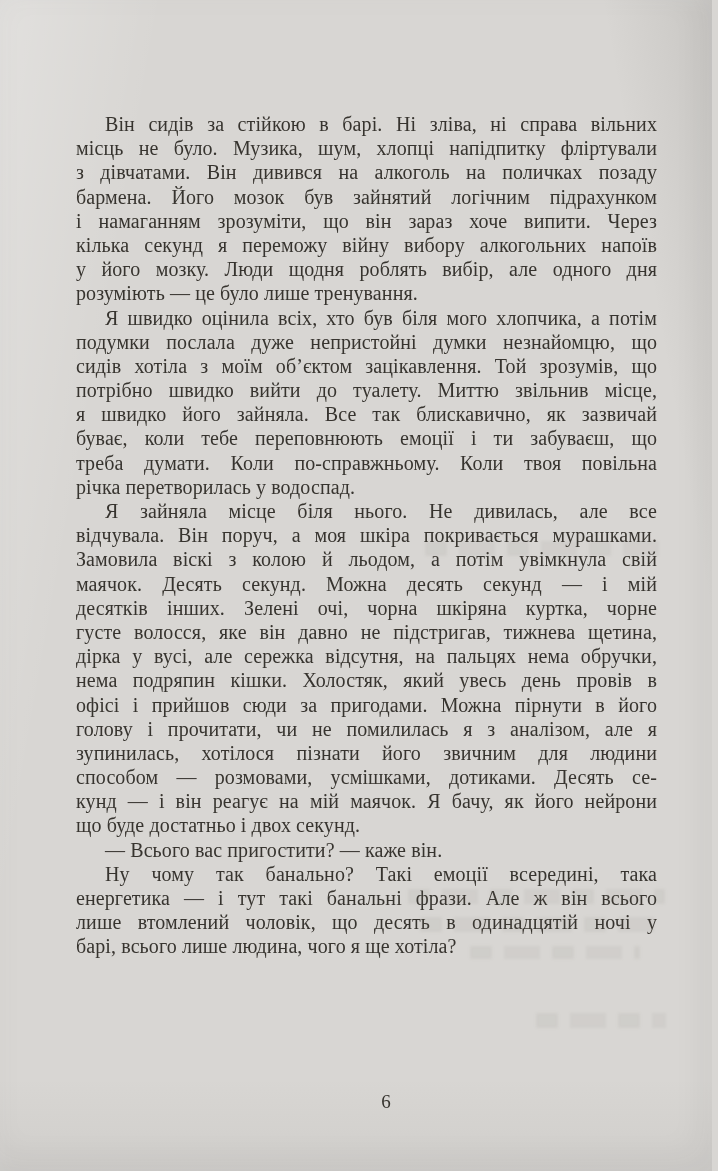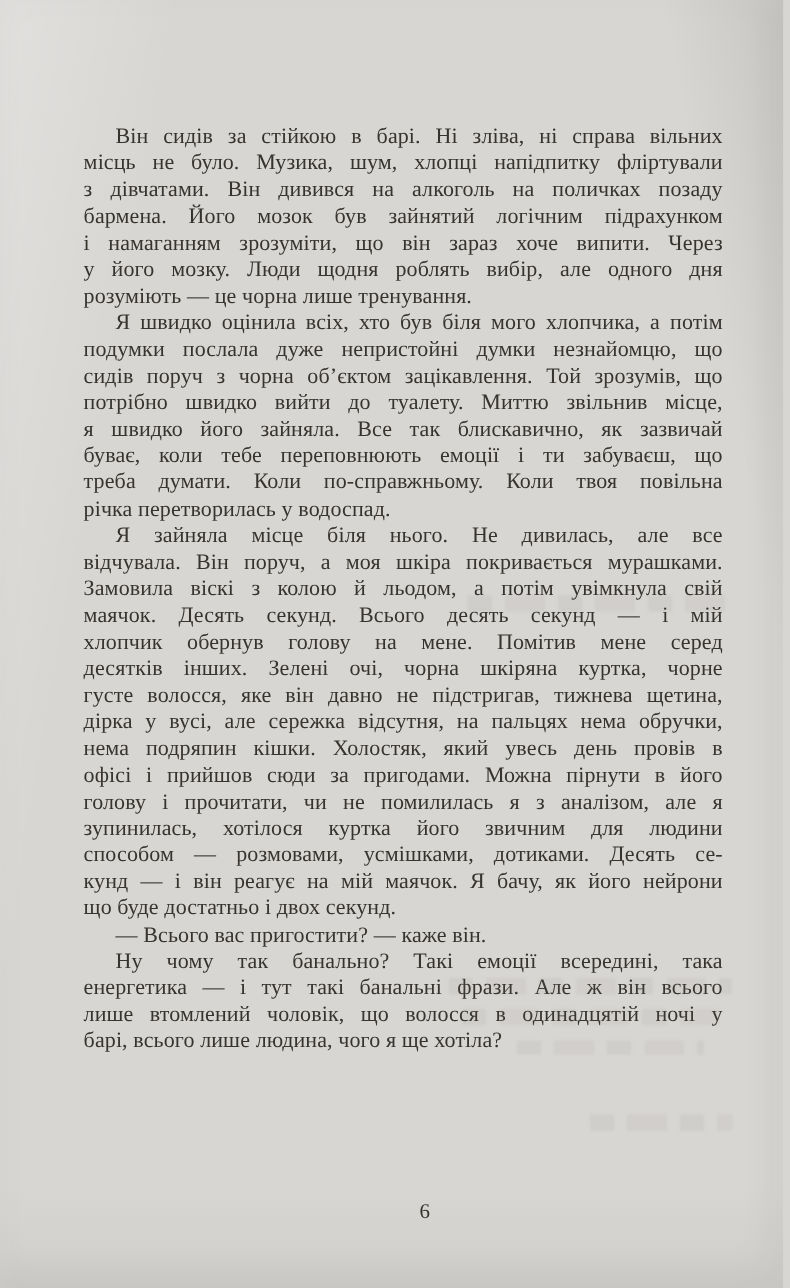--- a/index.html
+++ b/index.html
@@ -70,57 +70,57 @@
 <body>
 
 <div class="page">
   <div class="text-block">
       <div class="para">
         <div class="line first">Він сидів за стійкою в барі. Ні зліва, ні справа вільних</div>
         <div class="line">місць не було. Музика, шум, хлопці напідпитку фліртували</div>
         <div class="line">з дівчатами. Він дивився на алкоголь на поличках позаду</div>
         <div class="line">бармена. Його мозок був зайнятий логічним підрахунком</div>
         <div class="line">і намаганням зрозуміти, що він зараз хоче випити. Через</div>
+        <div class="line">кілька секунд я переможу війну вибору алкогольних напоїв</div>
         <div class="line">у його мозку. Люди щодня роблять вибір, але одного дня</div>
-        <div class="line last">розуміють — це чорна лише тренування.</div>
+        <div class="line last">розуміють — це було лише тренування.</div>
       </div>
       <div class="para">
         <div class="line first">Я швидко оцінила всіх, хто був біля мого хлопчика, а потім</div>
         <div class="line">подумки послала дуже непристойні думки незнайомцю, що</div>
-        <div class="line">сидів поруч з чорна об’єктом зацікавлення. Той зрозумів, що</div>
+        <div class="line">сидів хотіла з моїм об’єктом зацікавлення. Той зрозумів, що</div>
         <div class="line">потрібно швидко вийти до туалету. Миттю звільнив місце,</div>
         <div class="line">я швидко його зайняла. Все так блискавично, як зазвичай</div>
         <div class="line">буває, коли тебе переповнюють емоції і ти забуваєш, що</div>
         <div class="line">треба думати. Коли по-справжньому. Коли твоя повільна</div>
         <div class="line last">річка перетворилась у водоспад.</div>
       </div>
       <div class="para">
         <div class="line first">Я зайняла місце біля нього. Не дивилась, але все</div>
         <div class="line">відчувала. Він поруч, а моя шкіра покривається мурашками.</div>
         <div class="line">Замовила віскі з колою й льодом, а потім увімкнула свій</div>
-        <div class="line">маячок. Десять секунд. Всього десять секунд — і мій</div>
-        <div class="line">хлопчик обернув голову на мене. Помітив мене серед</div>
+        <div class="line">маячок. Десять секунд. Можна десять секунд — і мій</div>
         <div class="line">десятків інших. Зелені очі, чорна шкіряна куртка, чорне</div>
         <div class="line">густе волосся, яке він давно не підстригав, тижнева щетина,</div>
         <div class="line">дірка у вусі, але сережка відсутня, на пальцях нема обручки,</div>
         <div class="line">нема подряпин кішки. Холостяк, який увесь день провів в</div>
         <div class="line">офісі і прийшов сюди за пригодами. Можна пірнути в його</div>
         <div class="line">голову і прочитати, чи не помилилась я з аналізом, але я</div>
-        <div class="line">зупинилась, хотілося куртка його звичним для людини</div>
+        <div class="line">зупинилась, хотілося пізнати його звичним для людини</div>
         <div class="line">способом — розмовами, усмішками, дотиками. Десять се-</div>
         <div class="line">кунд — і він реагує на мій маячок. Я бачу, як його нейрони</div>
         <div class="line last">що буде достатньо і двох секунд.</div>
       </div>
       <div class="para">
         <div class="line first last">— Всього вас пригостити? — каже він.</div>
       </div>
       <div class="para">
         <div class="line first">Ну чому так банально? Такі емоції всередині, така</div>
         <div class="line">енергетика — і тут такі банальні фрази. Але ж він всього</div>
-        <div class="line">лише втомлений чоловік, що волосся в одинадцятій ночі у</div>
+        <div class="line">лише втомлений чоловік, що десять в одинадцятій ночі у</div>
         <div class="line last">барі, всього лише людина, чого я ще хотіла?</div>
       </div>
     </div>
 
   <div class="ghost g1"></div>
   <div class="ghost g2"></div>
   <div class="ghost g3"></div>
   <div class="ghost g4"></div>
   <div class="ghost g5"></div>
 

